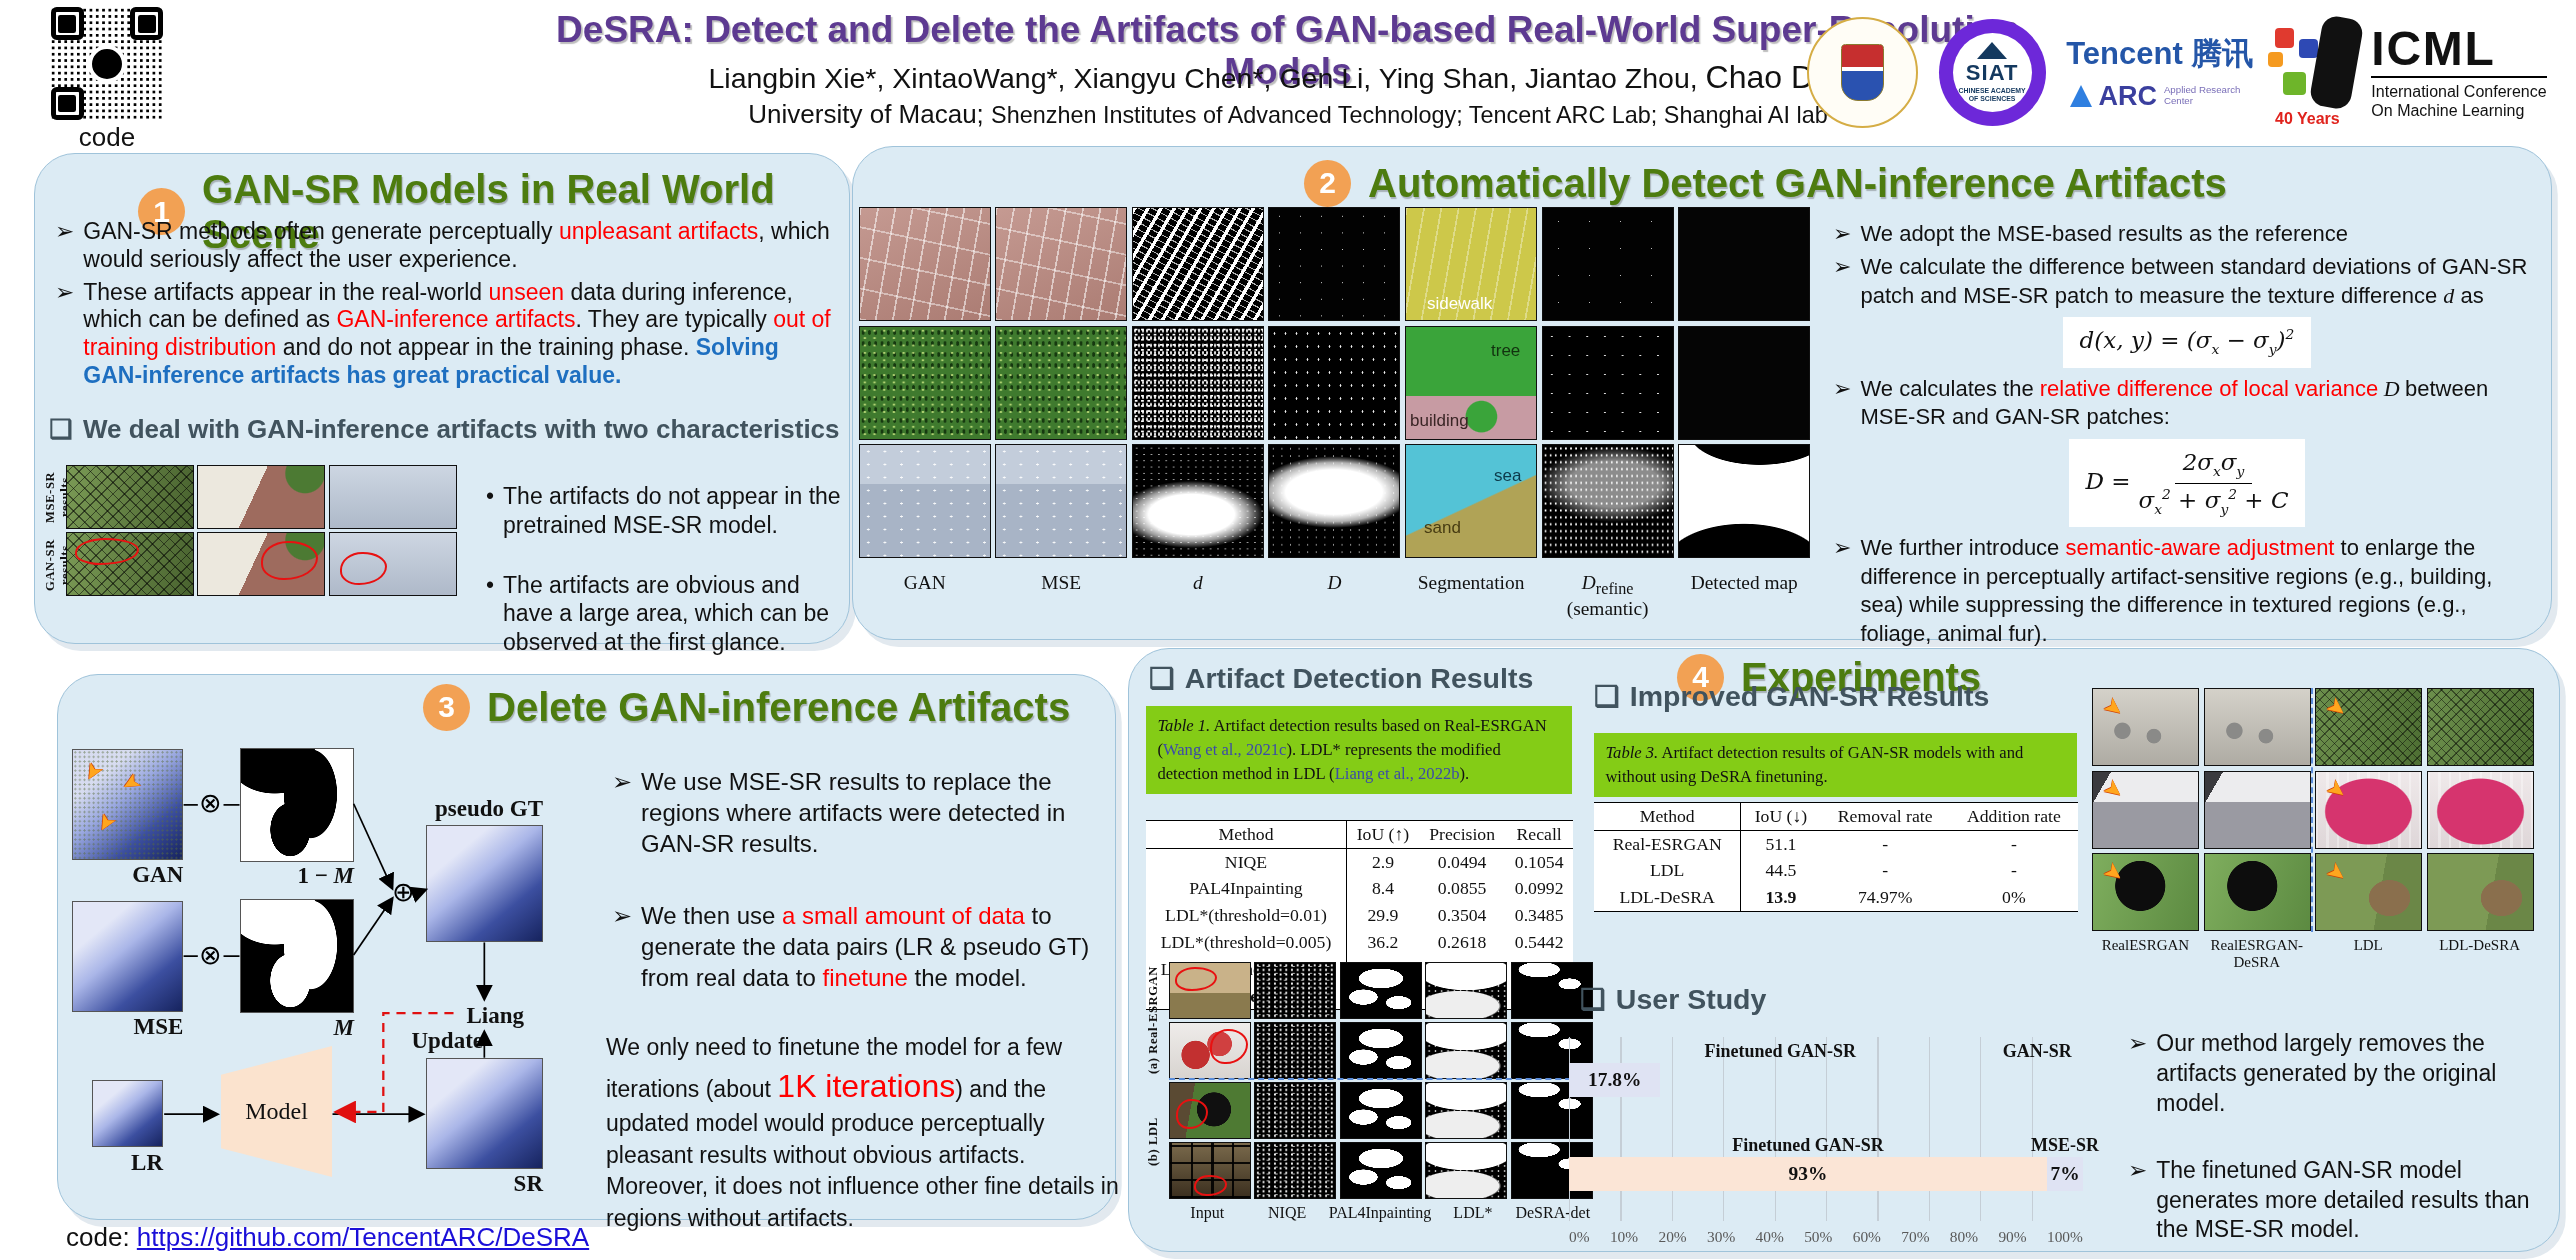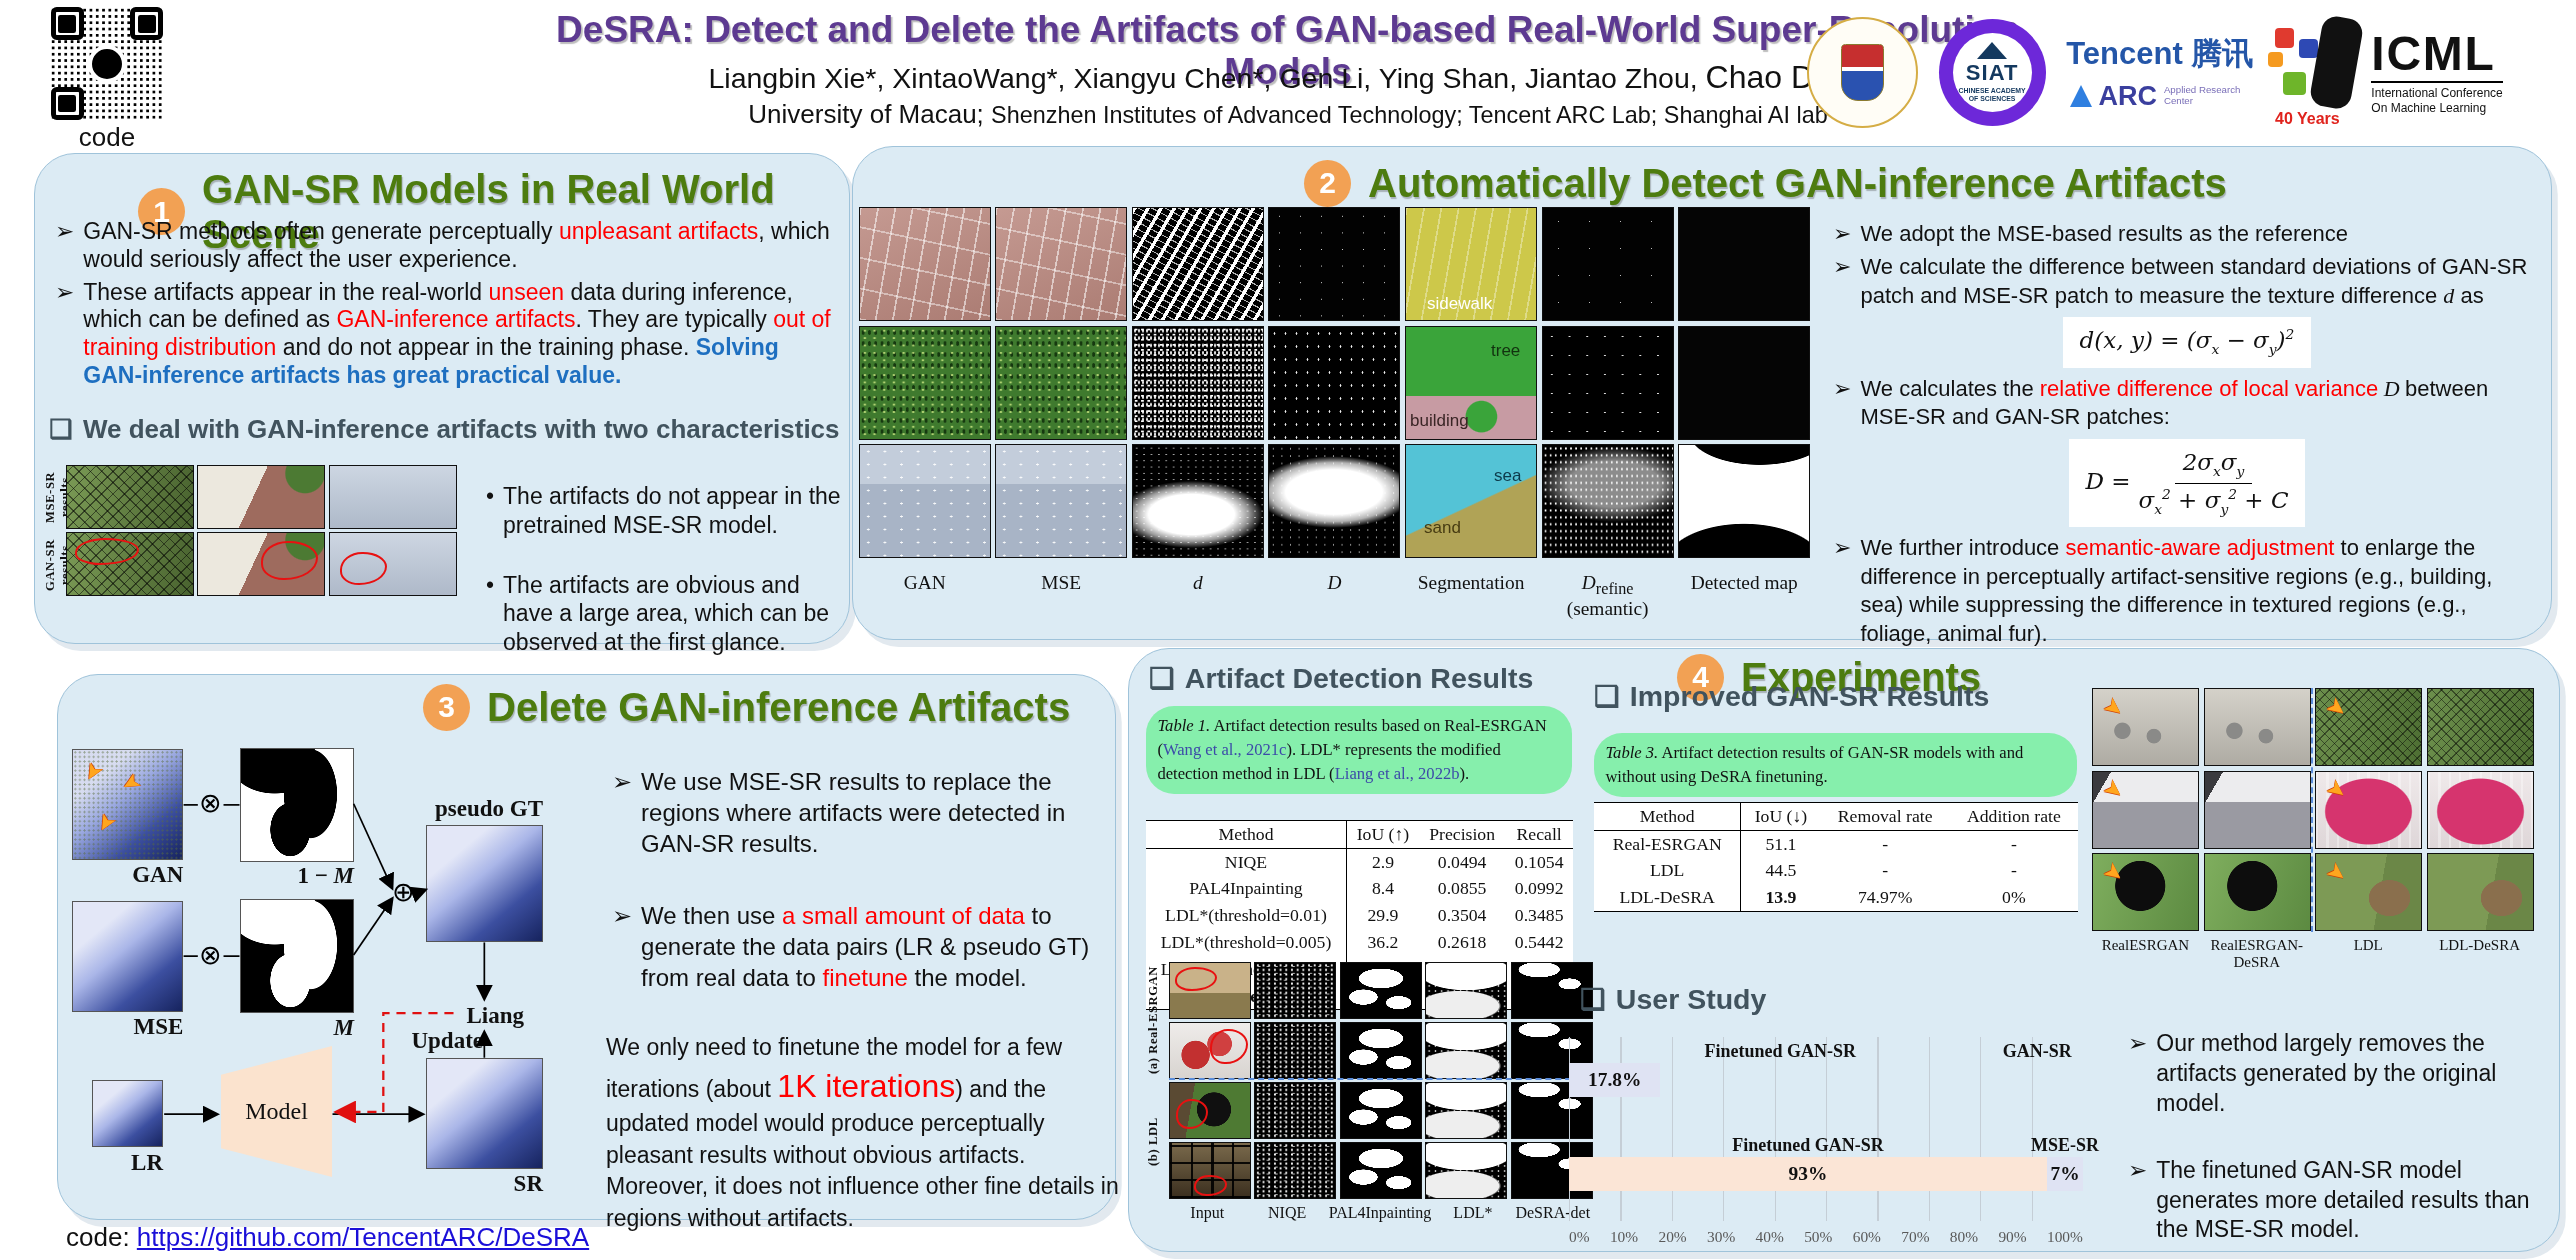--- a/index.html
+++ b/index.html
@@ -45,21 +45,21 @@
   .sq{position:absolute;border-radius:4px;width:19.4px;height:19.4px;}
   .sq-red{left:1.1px;top:11.4px;background:#e03a2f;}
   .sq-orange{left:-5.7px;top:35px;background:#f59a20;width:15px;height:15px;}
   .sq-blue{left:25px;top:22px;background:#2e49b4;}
   .sq-green{left:9px;top:55px;background:#6eb52a;width:23px;height:23px;}
   .icml-blob{position:absolute;right:3.4px;top:0;width:41px;height:91px;background:#111;border-radius:15px;
              transform:rotate(10deg);}
   .icml-40{position:absolute;left:1.1px;bottom:0;color:#e0231d;font-weight:900;font-size:16px;}
   .icml-text{display:flex;flex-direction:column;}
   .icml-big{font-size:48px;font-weight:900;letter-spacing:1.7px;line-height:1;border-bottom:2.9px solid #000;padding-bottom:3.4px;}
-  .icml-sub{font-size:12px;margin-top:3.4px;line-height:1.2;}
+  .icml-sub{font-size:16px;margin-top:3.4px;line-height:1.2;}
 
   
   .panel{position:absolute;background:#dcebf4;border:1.7px solid #9fc3da;border-radius:41px;
          box-shadow:5.7px 6.9px 0 rgba(125,155,180,.22);}
   #p1{left:34px;top:153px;width:814px;height:489px;}
   #p2{left:852px;top:146px;width:1698px;height:492px;}
   #p3{left:57px;top:674px;width:1057px;height:544px;}
   #p4{left:1128px;top:648px;width:1430px;height:602px;}
   .sec-head{position:absolute;display:flex;align-items:center;gap:17px;}
   .num-circle{width:47px;height:47px;border-radius:50%;background:#f2a154;color:#fff;font-size:30px;
@@ -243,22 +243,22 @@
     font-family:"Liberation Serif",serif;font-size:24px;}
   #p3-right{position:absolute;left:554px;top:91px;width:508px;font-size:24px;line-height:1.3;}
   #p3-right .bullet{margin-bottom:40px;}
   #p3-para{position:absolute;left:548px;top:357px;width:514px;font-size:23px;line-height:1.38;}
   .red-big{color:#ff0000;font-size:32px;}
   #code-line{position:absolute;left:66px;top:1222px;font-size:26px;}
   #code-line a{color:#1b0fd8;}
 
   
   .sub-head{position:absolute;font-size:28.5px;font-weight:800;color:#41535e;display:flex;gap:10.3px;}
-  .caption{position:absolute;background:#86efac;padding:8px 11.4px;font-family:"Liberation Serif",serif;
-           font-size:16.6px;line-height:1.45;border-radius:28px;}
+  .caption{position:absolute;background:#84cc16;padding:8px 11.4px;font-family:"Liberation Serif",serif;
+           font-size:16.6px;line-height:1.45;}
   .cap-it{font-style:italic;}
   .cap-blue{color:#3c4ba8;}
   table{border-collapse:collapse;background:#fff;font-family:"Liberation Serif",serif;font-size:17.7px;
         position:absolute;}
   th,td{padding:2.9px 6.9px;text-align:center;font-weight:normal;}
   table{border-top:1.7px solid #000;border-bottom:1.7px solid #000;}
   thead th{border-bottom:1.1px solid #000;}
   th:first-child,td:first-child{border-right:1.1px solid #000;}
   tr.dash-after td{border-bottom:1.7px dashed #000;}
   #t1{left:17px;top:171px;width:427px;}

